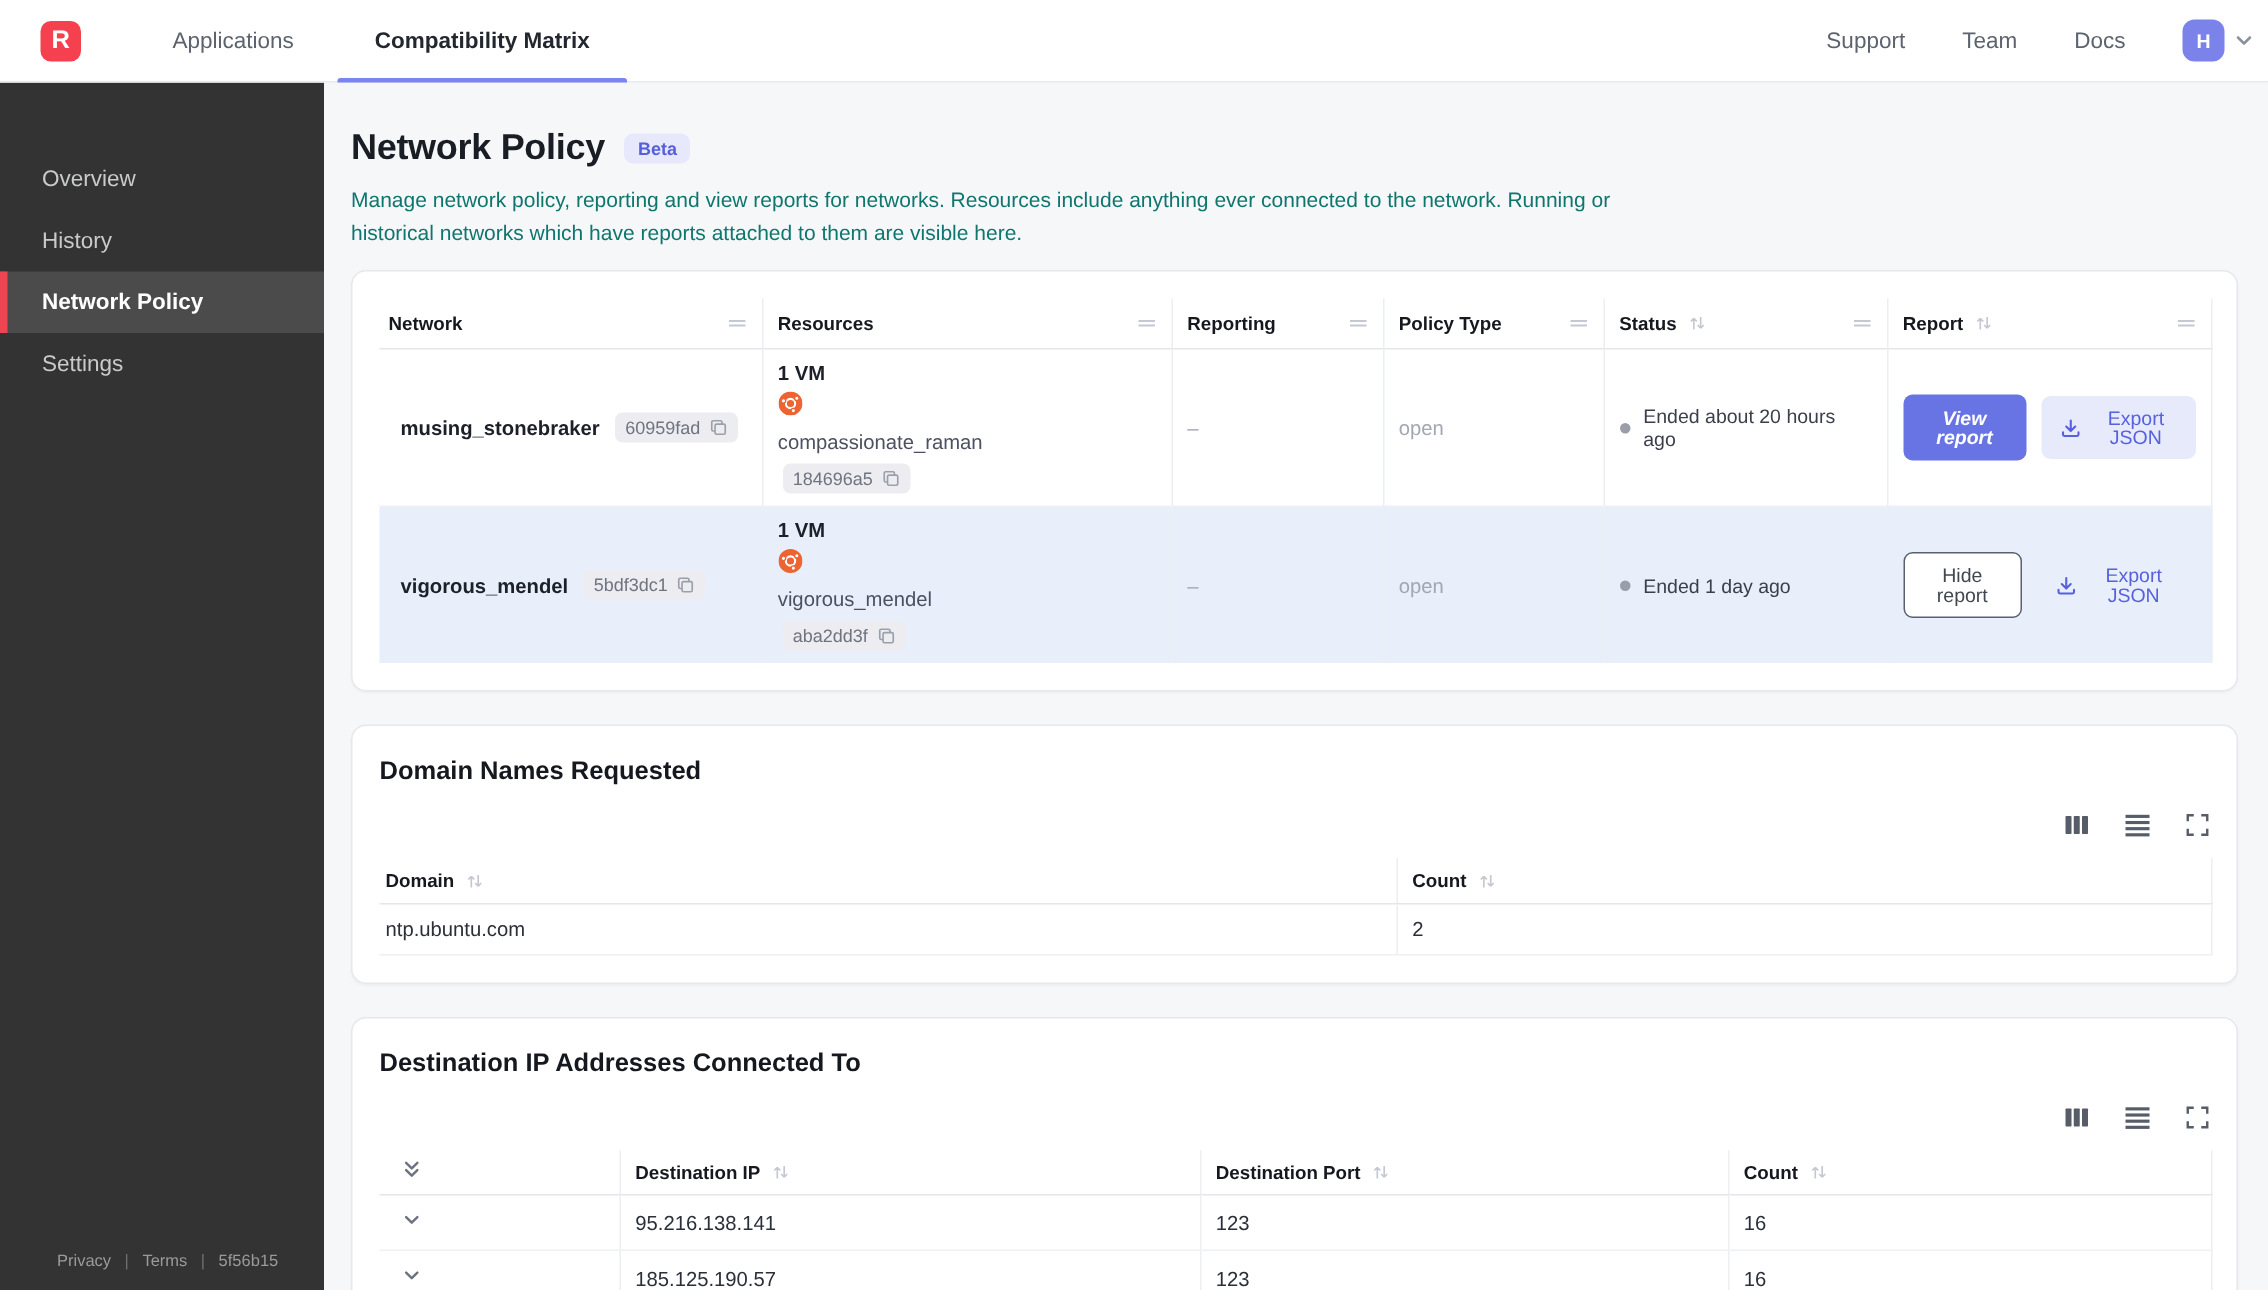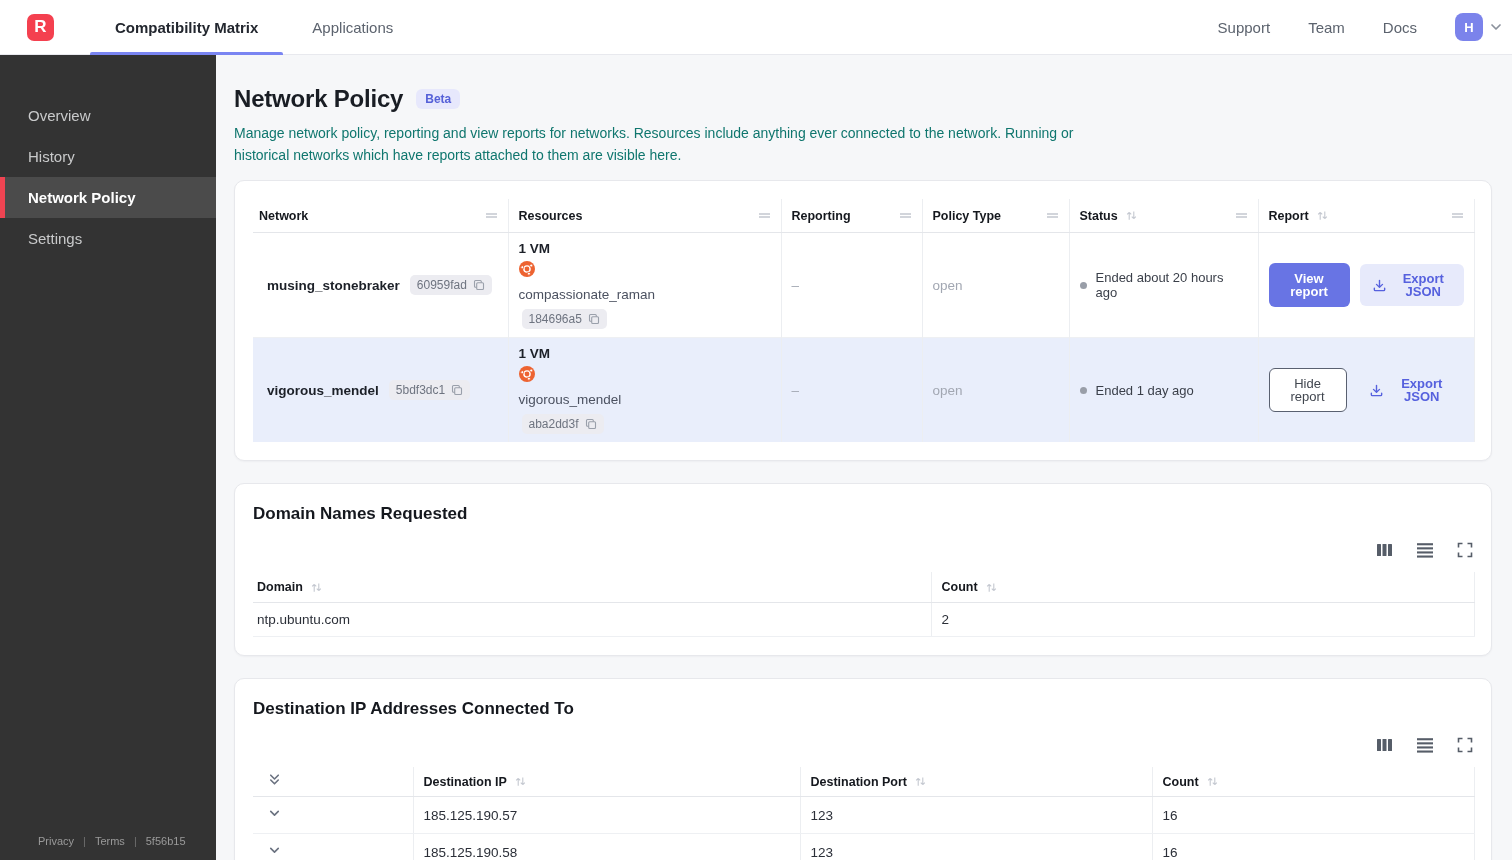--- a/index.html
+++ b/index.html
@@ -37,21 +37,21 @@
     width:28px; height:28px; border-radius:8px; background:#7b83eb; color:#fff;
     font-size:13px; font-weight:700; display:flex; align-items:center; justify-content:center;
   }
   .avatar-caret { margin-left:5px; display:flex; align-items:center; }
 
   
   .sidebar {
     position:fixed; top:55px; left:0; bottom:0; width:216px;
     background:#333333; display:flex; flex-direction:column; z-index:10;
   }
-  .side-items { padding-top:40px; }
+  .side-items { padding-top:12px;margin-top:32px; }
   .side-item {
     height:41px; display:flex; align-items:center; padding-left:28px;
     color:#c9cacb; font-size:15px; cursor:pointer; position:relative;
   }
   .side-item.active { background:#4b4b4b; color:#fff; font-weight:600; }
   .side-item.active::before {
     content:""; position:absolute; left:0; top:0; bottom:0; width:5px; background:#ef4452;
   }
   .side-footer {
     margin-top:auto; padding:0 0 13px 38px; color:#9a9a9a; font-size:11px;
@@ -109,25 +109,25 @@
   }
   .copy-icon { display:inline-flex; cursor:pointer; }
   .vm-count { font-size:13.5px; font-weight:700; color:#1c2028; margin-bottom:5px; }
   .resource-line { display:flex; align-items:flex-start; gap:7px; font-size:13.5px; color:#4b5160;flex-direction:column; }
   .muted-cell { font-size:13.5px; color:#a2a7b2; }
   .status-cell { display:flex; align-items:center; gap:9px; font-size:13px; color:#3a3f49; }
   .status-dot { width:7px; height:7px; border-radius:50%; background:#999ea8; flex:0 0 auto; }
 
   .report-cell { display:flex; align-items:center; gap:10px; }
   .btn { border-radius:6px; font-size:13px; cursor:pointer; font-family:inherit; line-height:1; }
-  .btn-primary { background:#6874e4; color:#fff; border:none; font-weight:600; padding:9px 13px; }
+  .btn-primary { background:#6874e4; color:#fff; border:none; font-weight:600; padding:9px 13px;font-style:italic; }
   .btn-outline { background:#fff; color:#41464f; border:1px solid #596070; padding:8px 12px; }
   .btn-export {
     display:inline-flex; align-items:center; gap:8px;
-    background:#e7eafb; color:#5661de; border:none; font-weight:700; padding:8px 12px;
+    background:#e7eafb; color:#5661de; border:none; font-weight:400; padding:8px 12px;
   }
   tr.selected .btn-export { background:transparent; }
 
   
   .card-title { font-size:17px; font-weight:700; color:#15181e; }
   .card-tools { display:flex; justify-content:flex-end; align-items:center; gap:23px; margin:18px 2px 14px 0; color:#565d68; }
   .tool-btn { display:inline-flex; cursor:pointer; color:#565d68; }
 
   .simple-table th { height:30px; padding:0 10px; border-bottom:1px solid #e4e6ea; }
   .simple-table td { padding:9px 10px; font-size:13.5px; color:#2b2f38; border-bottom:1px solid #eef0f3; }
@@ -138,22 +138,22 @@
 
   .dest-table th:first-child, .dest-table td:first-child { padding-left:14px; }
   .chev-cell { display:inline-flex; cursor:pointer; }
 </style>
 </head>
 <body>
 
 <header class="topnav">
   <div class="logo">R</div>
   <nav class="top-tabs">
+    <div class="top-tab">Applications</div>
     <div class="top-tab active">Compatibility Matrix</div>
-    <div class="top-tab">Applications</div>
   </nav>
   <div class="top-right">
     <span class="top-link">Support</span>
     <span class="top-link">Team</span>
     <span class="top-link">Docs</span>
     <div class="avatar">H</div>
     <span class="avatar-caret">
       <svg width="16" height="16" viewBox="0 0 16 16" fill="none" stroke="#8b919c" stroke-width="1.7" stroke-linecap="round" stroke-linejoin="round">
           <path d="M4 6l4 4 4-4"></path>
         </svg>
@@ -532,20 +532,30 @@
           </th>
         </tr>
       </thead>
       <tbody>
         <tr>
           <td><span class="chev-cell">
                 <svg width="15" height="15" viewBox="0 0 14 14" fill="none" stroke="#6b7280" stroke-width="1.5" stroke-linecap="round" stroke-linejoin="round">
                   <path d="M3.5 5 7 8.5 10.5 5"></path>
                 </svg>
               </span></td>
+          <td>95.216.138.141</td>
+          <td>123</td>
+          <td>16</td>
+        </tr>
+        <tr>
+          <td><span class="chev-cell">
+                <svg width="15" height="15" viewBox="0 0 14 14" fill="none" stroke="#6b7280" stroke-width="1.5" stroke-linecap="round" stroke-linejoin="round">
+                  <path d="M3.5 5 7 8.5 10.5 5"></path>
+                </svg>
+              </span></td>
           <td>185.125.190.57</td>
           <td>123</td>
           <td>16</td>
         </tr>
         <tr>
           <td><span class="chev-cell">
                 <svg width="15" height="15" viewBox="0 0 14 14" fill="none" stroke="#6b7280" stroke-width="1.5" stroke-linecap="round" stroke-linejoin="round">
                   <path d="M3.5 5 7 8.5 10.5 5"></path>
                 </svg>
               </span></td>

